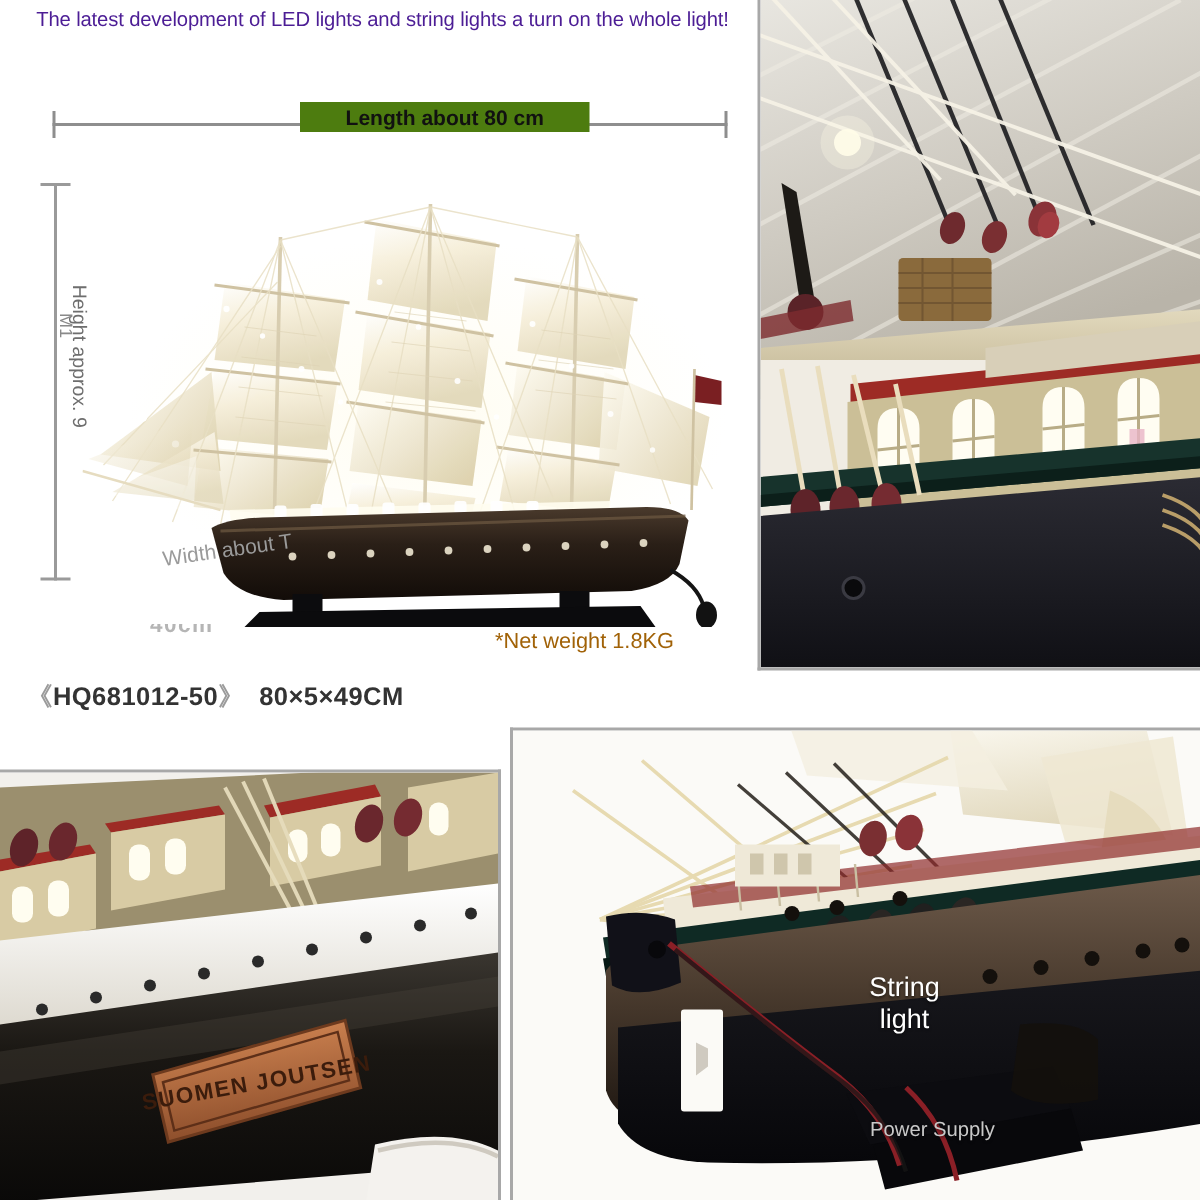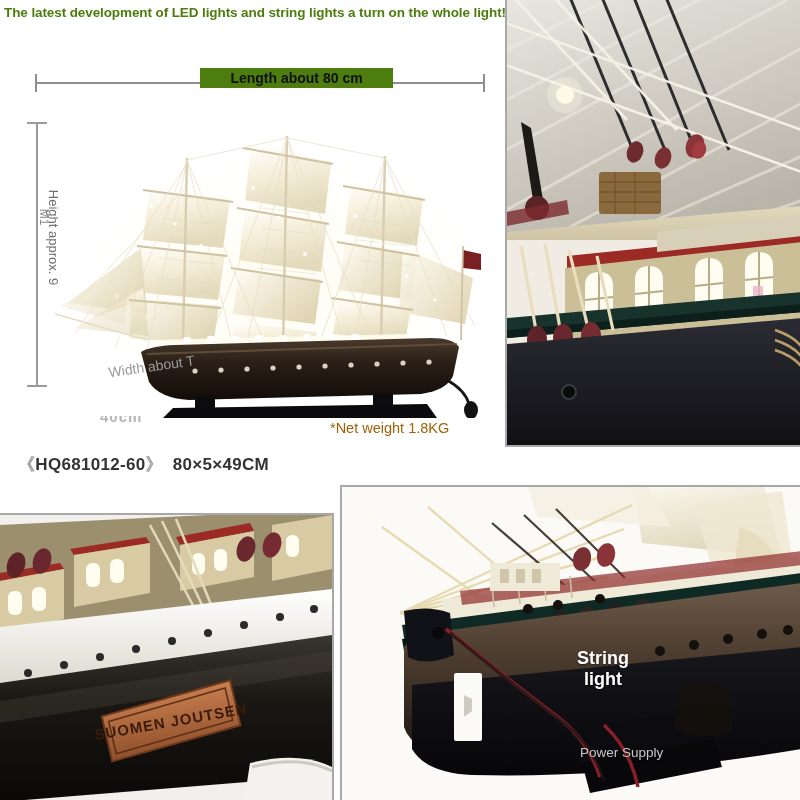--- a/index.html
+++ b/index.html
@@ -9,21 +9,21 @@
     font-family:"Liberation Sans",sans-serif;
     overflow:hidden;
     position:relative;
   }
   .stage{position:relative;width:800px;height:800px;overflow:hidden;background:#fff;}
 
   
   .headline-1{
     position:absolute;left:0;top:5px;width:510px;
     text-align:center;
-    font-size:13.5px;font-weight:700;color:#4d7c0f;
+    font-size:13.5px;font-weight:400;color:#4c1d95;
     letter-spacing:-0.1px;
   }
   .headline-2{
     position:absolute;left:20px;top:36px;width:500px;
     text-align:center;
     font-size:19px;font-weight:700;color:#111;
     letter-spacing:-0.2px;
   }
 
   
@@ -86,21 +86,21 @@
 
   
   .panel{position:absolute;overflow:hidden;background:#fff;border:2px solid #a8a8a8;}
   .panel-tr{left:505px;top:0;width:295px;height:445px;border-top:none;border-right:none;}
   .panel-bl{left:0;top:513px;width:332px;height:287px;border-left:none;border-bottom:none;}
   .panel-br{left:340px;top:485px;width:460px;height:315px;border-right:none;border-bottom:none;}
 
   .panel-label{position:absolute;z-index:40;}
   .label-string{
     left:568px;top:648px;width:70px;text-align:center;
-    color:#ffffff;font-size:18px;font-weight:700;line-height:1.15;
+    color:#ffffff;font-size:18px;font-weight:400;line-height:1.15;
     text-shadow:0 1px 2px rgba(0,0,0,.55);
   }
   .label-power{
     left:580px;top:745px;
     color:#c9c9c9;font-size:13.5px;font-weight:400;
     text-shadow:0 1px 2px rgba(0,0,0,.5);
   }
 
   svg{display:block;}
 </style>
@@ -286,21 +286,21 @@
     </svg>
   </div>
 
   <div class="dim-w-label">Width about T</div>
   <div class="dim-w-ghost">
       <span>40cm</span>
     </div>
 
   <div class="netweight">*Net weight 1.8KG</div>
   <div class="prodcode">
-    <span class="brk">《</span><span>HQ681012-60</span><span class="brk">》</span>&nbsp;&nbsp;<span>80×5×49CM</span>
+    <span class="brk">《</span><span>HQ681012-50</span><span class="brk">》</span>&nbsp;&nbsp;<span>80×5×49CM</span>
   </div>
 
   <div class="panel panel-tr">
     <svg width="295" height="445" viewBox="0 0 295 445">
       <defs>
         <linearGradient id="tr-bg" x1="0" y1="0" x2="0.4" y2="1">
           <stop offset="0%" stop-color="#e8e6e0"></stop>
           <stop offset="55%" stop-color="#cfcbc2"></stop>
           <stop offset="100%" stop-color="#b9b4a9"></stop>
         </linearGradient>

